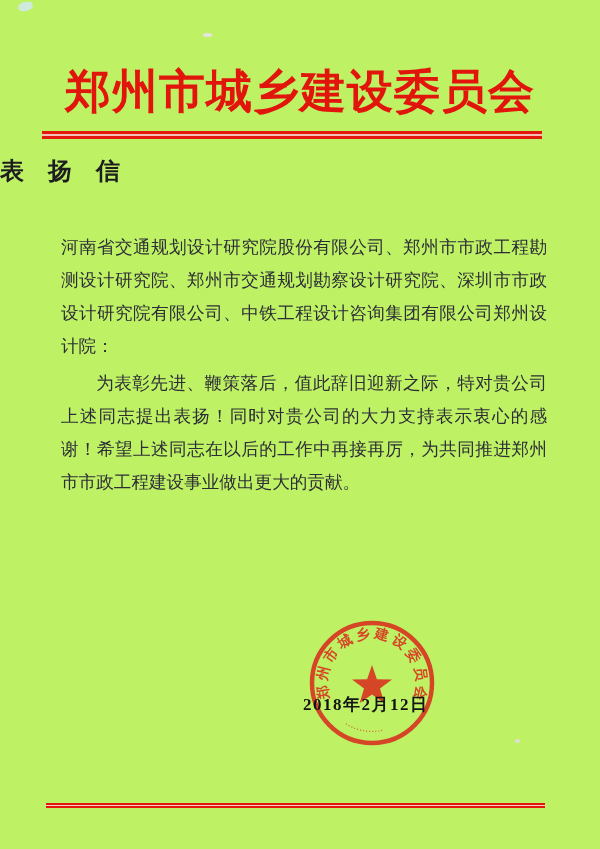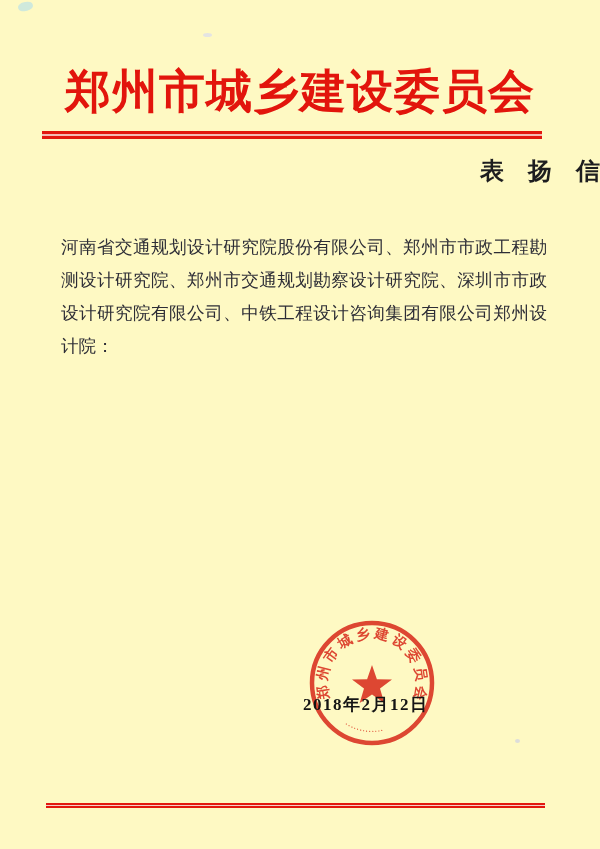--- a/index.html
+++ b/index.html
@@ -1,20 +1,20 @@
 <!DOCTYPE html>
 <html><head>
 <meta charset="utf-8">
 <style>
   html, body { margin: 0; padding: 0; background: #ffffff; }
   .page {
     position: relative;
     width: 600px;
     height: 849px;
-    background: #fef9c3;
+    background: #bef264;
     overflow: hidden;
     font-family: "Liberation Serif", serif;
   }
   .speck { position: absolute; }
   .speck1 { left: 18px; top: 2px; width: 15px; height: 9px; background: #cfe9dc; border-radius: 45%; transform: rotate(-12deg); }
   .speck2 { left: 203px; top: 33px; width: 9px; height: 4px; background: #e4e4e2; border-radius: 50%; }
   .speck3 { left: 515px; top: 739px; width: 5px; height: 4px; background: #dddddb; border-radius: 50%; }
 
   .org-name {
     position: absolute;
@@ -33,21 +33,21 @@
     left: 42px; top: 131px;
     width: 500px; height: 2px;
     background: #f3bcb4;
     border-top: 3px solid #e2180e;
     border-bottom: 3px solid #e2180e;
   }
   .doc-title {
     position: absolute;
     top: 155px; left: 0; width: 600px;
     margin: 0;
-    text-align: right;
+    text-align: left;
     font-size: 24px;
     font-weight: bold;
     word-spacing: 18px;
     color: #1d1d1f;
   }
   .letter-body {
     position: absolute;
     top: 227px; left: 57px;
     width: 494px;
     font-size: 17.6px;
@@ -104,20 +104,21 @@
   <div class="speck speck3"></div>
 
   <h1 class="org-name">郑州市城乡建设委员会</h1>
 
   <div class="rule-top"></div>
 
   <h2 class="doc-title">表 扬 信</h2>
 
   <div class="letter-body">
     <p>河南省交通规划设计研究院股份有限公司、郑州市市政工程勘测设计研究院、郑州市交通规划勘察设计研究院、深圳市市政设计研究院有限公司、中铁工程设计咨询集团有限公司郑州设计院：</p>
+    <p class="indent">为表彰先进、鞭策落后，值此辞旧迎新之际，特对贵公司上述同志提出表扬！同时对贵公司的大力支持表示衷心的感谢！希望上述同志在以后的工作中再接再厉，为共同推进郑州市市政工程建设事业做出更大的贡献。</p>
   </div>
 
   <svg class="seal" viewBox="0 0 132 132">
     <defs>
       <path id="sealArcTop" d="M 23.7 81.4 A 45 45 0 1 1 108.3 81.4" fill="none"></path>
       <path id="sealArcBottom" d="M 37.3 107 A 50 50 0 0 0 94.7 107" fill="none"></path>
     </defs>
     <circle cx="66" cy="66" r="60" fill="none" stroke="#d92f1f" stroke-width="4.5"></circle>
     <text class="seal-arc-text">
       <textPath href="#sealArcTop" startOffset="0">郑州市城乡建设委员会</textPath>

